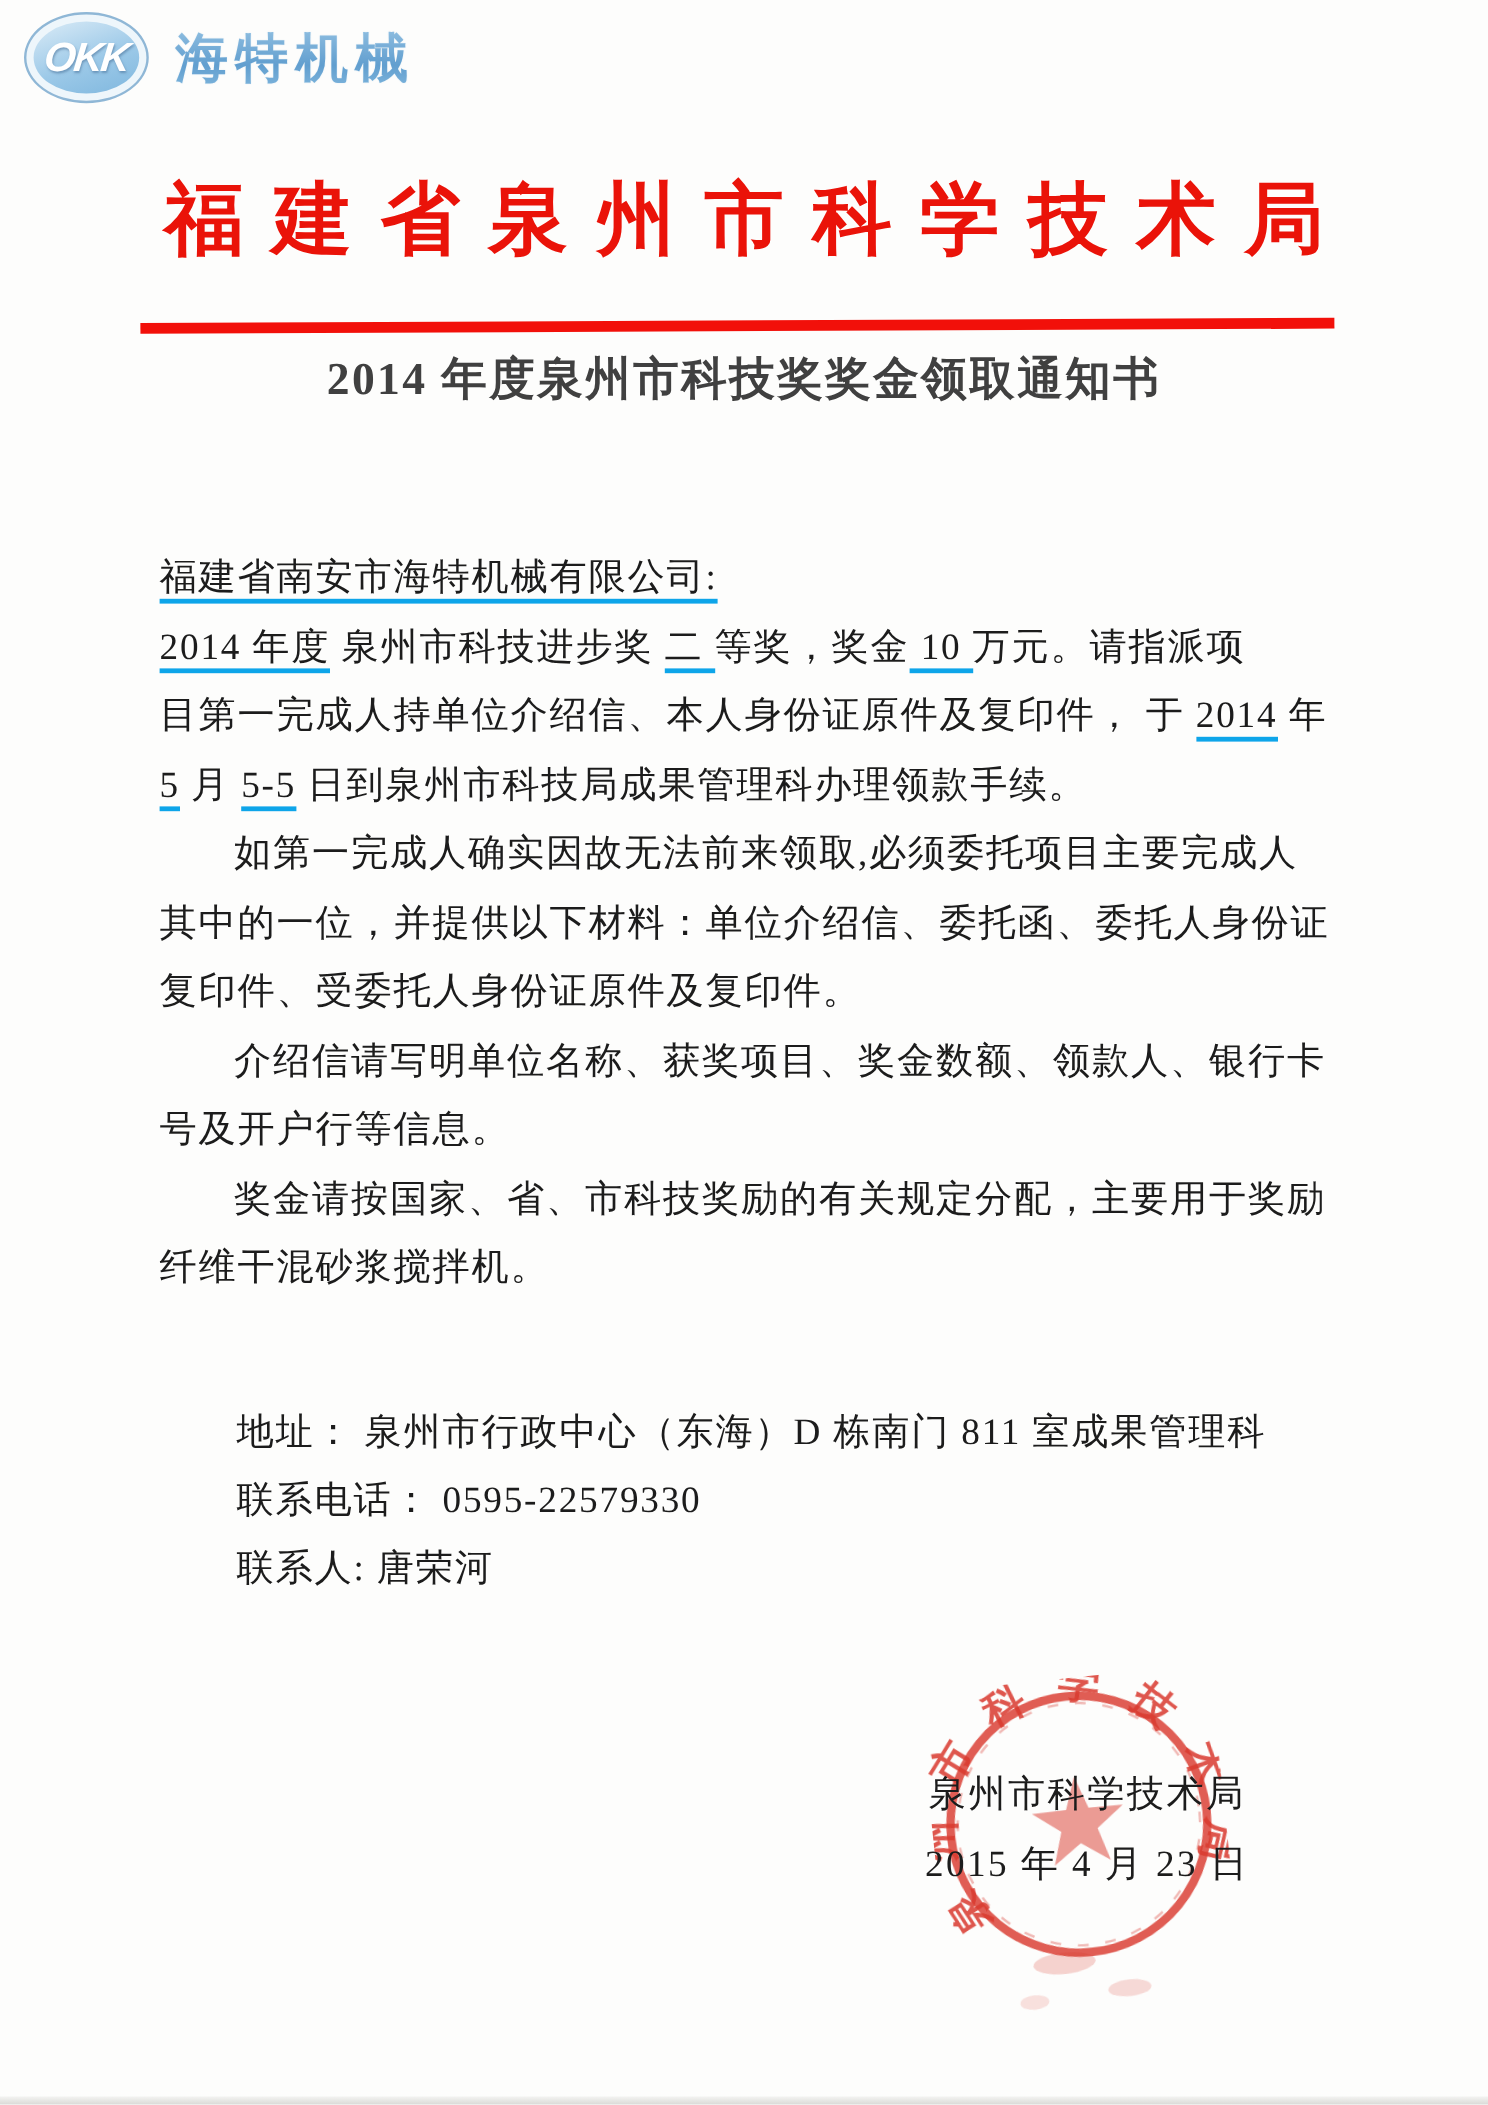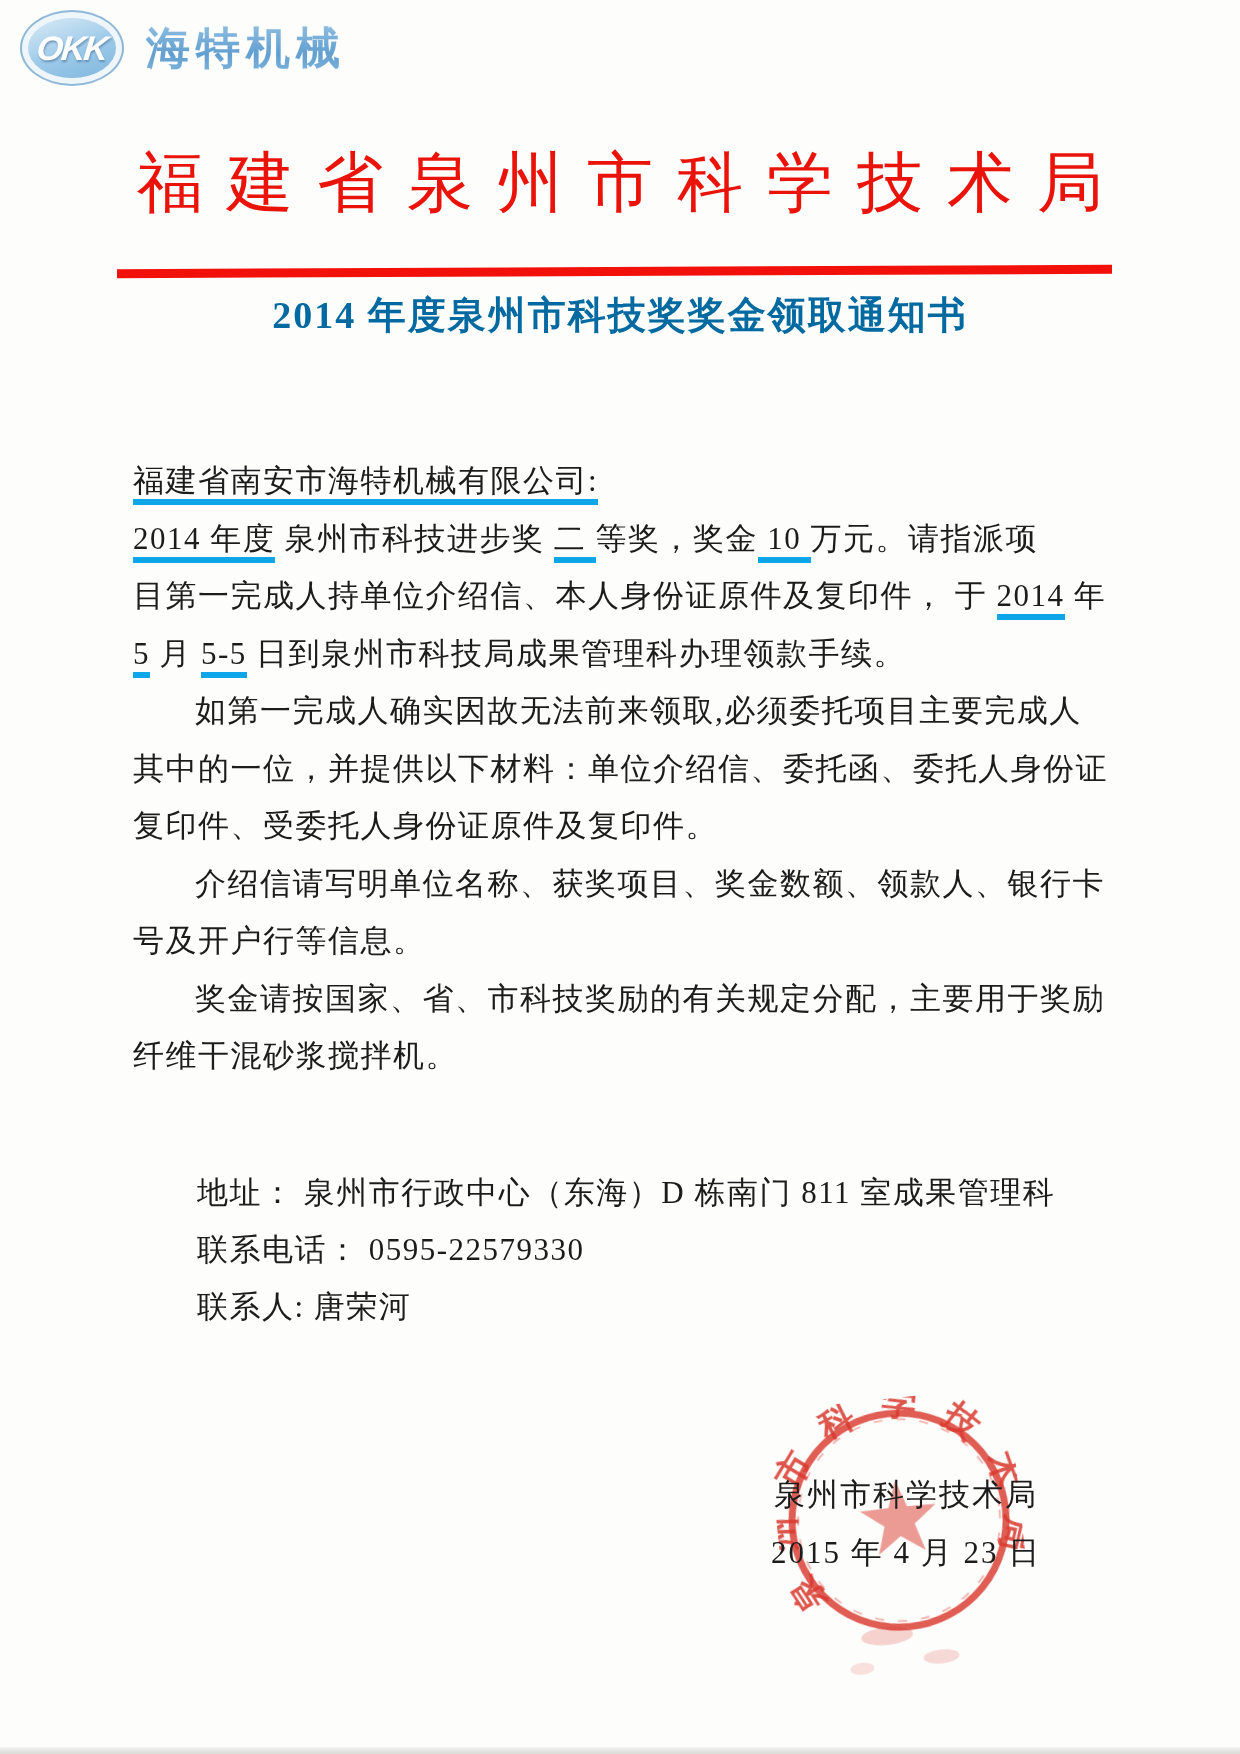--- a/index.html
+++ b/index.html
@@ -32,41 +32,41 @@
     margin-left:22px;font-weight:bold;font-size:44px;letter-spacing:6px;
     color:#6fb0e0;
     background:linear-gradient(180deg,#a8d2ef 0%,#5d9fd3 60%,#8ec4e8 100%);
     -webkit-background-clip:text;background-clip:text;
     -webkit-text-fill-color:transparent;
     text-shadow:0 0 1px rgba(110,160,200,.3);
   }
   
   .org-title{
     position:absolute;top:138px;left:0;width:100%;
-    text-align:center;font-size:66px;font-weight:normal;color:#ea1309;
+    text-align:center;font-size:66px;font-weight:bold;color:#ea1309;
     letter-spacing:24px;padding-left:24px;box-sizing:border-box;
     white-space:nowrap;
   }
   .title-rule{
     position:absolute;top:267px;left:117px;width:995px;height:9px;
     background:#f2100a;transform:rotate(-0.25deg);
   }
   .doc-subtitle{
     position:absolute;top:290px;left:0;width:100%;
-    text-align:center;font-size:38px;font-weight:bold;color:#0369a1;
+    text-align:center;font-size:38px;font-weight:bold;color:#404040;
     letter-spacing:2px;white-space:nowrap;
   }
   
   .content{
     position:absolute;top:452px;left:133px;width:985px;
     font-size:31px;line-height:57.5px;letter-spacing:1.5px;
   }
   .bline{white-space:nowrap;}
   .bline.indent{padding-left:62px;}
-  .u{border-bottom:6px solid #0ea5e9;padding-bottom:1px;}
+  .u{border-bottom:4px solid #0ea5e9;padding-bottom:1px;}
   
   .contact{
     position:absolute;top:1164px;left:197px;
     font-size:31px;line-height:57px;letter-spacing:1.5px;
   }
   
   .sign-block{
     position:absolute;top:1466px;left:706px;width:400px;
     text-align:center;font-size:31px;line-height:58px;letter-spacing:2px;
     z-index:3;

